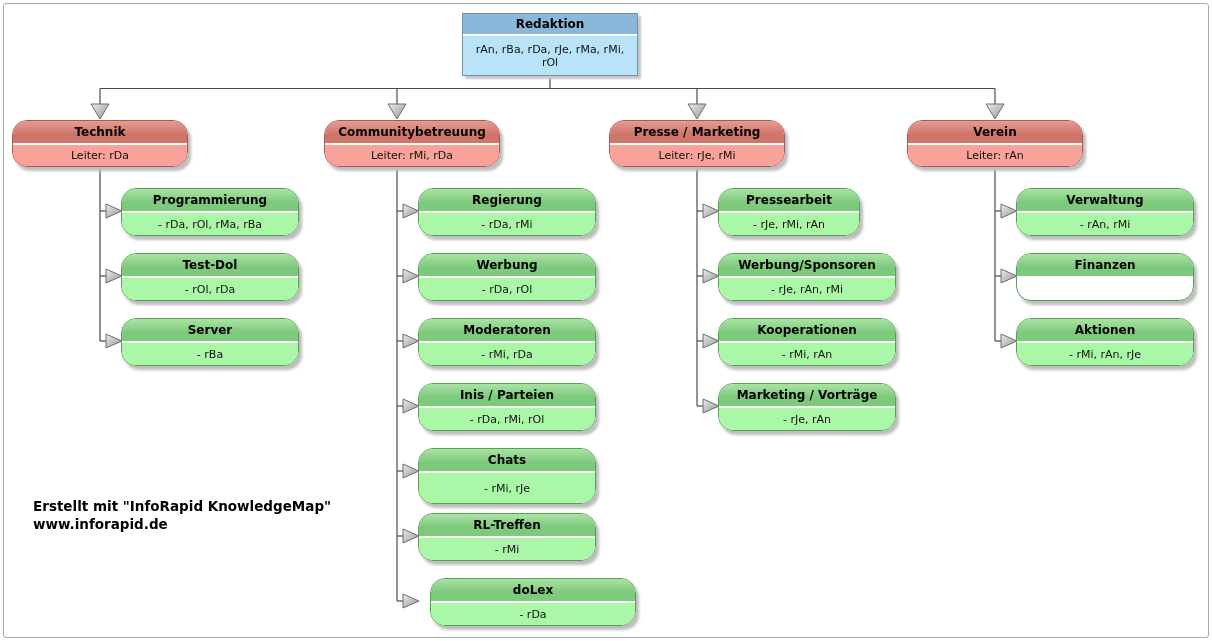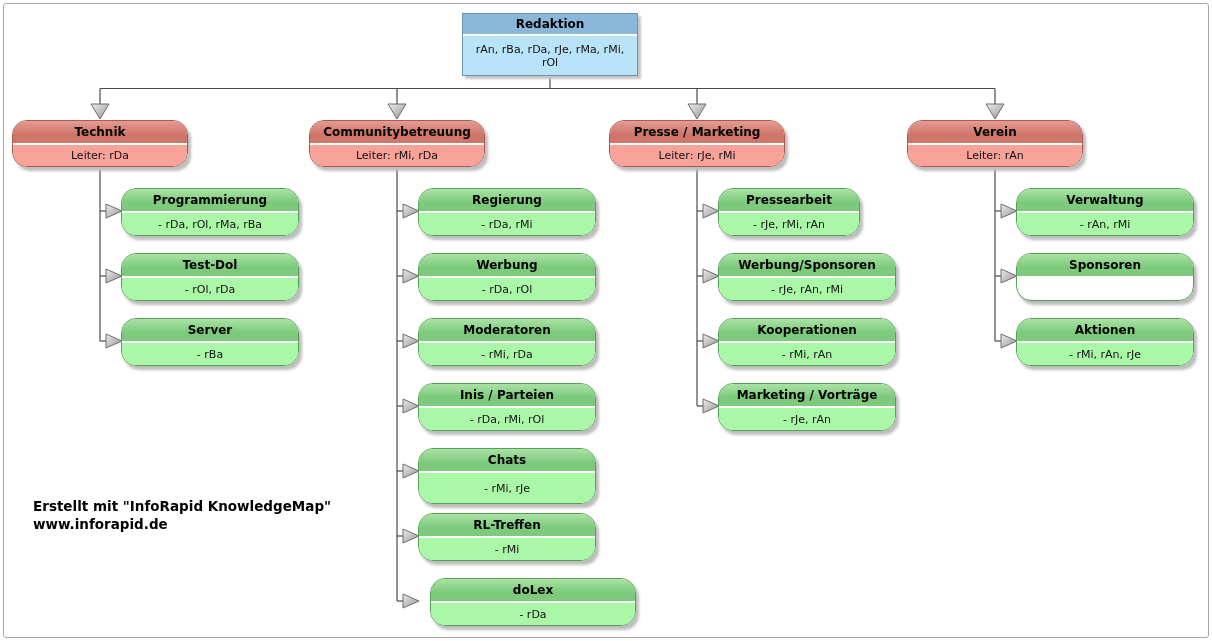--- a/index.html
+++ b/index.html
@@ -109,21 +109,21 @@
       <div class="bdy" style="background: rgb(171, 247, 168);">- rDa, rOl, rMa, rBa</div>
     </div>
     <div class="node round" style="left: 121px; top: 253px; width: 178px; height: 48px; border: 1px solid rgb(86, 159, 86);">
       <div class="hdr" style="height: 22px; background: linear-gradient(rgb(170, 227, 164) 0%, rgb(125, 202, 125) 60%);">Test-Dol</div>
       <div class="bdy" style="background: rgb(171, 247, 168);">- rOl, rDa</div>
     </div>
     <div class="node round" style="left: 121px; top: 318px; width: 178px; height: 48px; border: 1px solid rgb(86, 159, 86);">
       <div class="hdr" style="height: 22px; background: linear-gradient(rgb(170, 227, 164) 0%, rgb(125, 202, 125) 60%);">Server</div>
       <div class="bdy" style="background: rgb(171, 247, 168);">- rBa</div>
     </div>
-    <div class="node round" style="left: 309px; top: 120px; width: 176px; height: 47px; border: 1px solid rgb(170, 90, 80);">
+    <div class="node round" style="left: 324px; top: 120px; width: 176px; height: 47px; border: 1px solid rgb(170, 90, 80);">
       <div class="hdr" style="height: 22px; background: linear-gradient(rgb(229, 156, 146) 0%, rgb(208, 117, 106) 60%);">Communitybetreuung</div>
       <div class="bdy" style="background: rgb(249, 162, 154);">Leiter: rMi, rDa</div>
     </div>
     <div class="node round" style="left: 418px; top: 188px; width: 178px; height: 48px; border: 1px solid rgb(86, 159, 86);">
       <div class="hdr" style="height: 22px; background: linear-gradient(rgb(170, 227, 164) 0%, rgb(125, 202, 125) 60%);">Regierung</div>
       <div class="bdy" style="background: rgb(171, 247, 168);">- rDa, rMi</div>
     </div>
     <div class="node round" style="left: 418px; top: 253px; width: 178px; height: 48px; border: 1px solid rgb(86, 159, 86);">
       <div class="hdr" style="height: 22px; background: linear-gradient(rgb(170, 227, 164) 0%, rgb(125, 202, 125) 60%);">Werbung</div>
       <div class="bdy" style="background: rgb(171, 247, 168);">- rDa, rOl</div>
@@ -170,21 +170,21 @@
     </div>
     <div class="node round" style="left: 907px; top: 120px; width: 176px; height: 47px; border: 1px solid rgb(170, 90, 80);">
       <div class="hdr" style="height: 22px; background: linear-gradient(rgb(229, 156, 146) 0%, rgb(208, 117, 106) 60%);">Verein</div>
       <div class="bdy" style="background: rgb(249, 162, 154);">Leiter: rAn</div>
     </div>
     <div class="node round" style="left: 1016px; top: 188px; width: 178px; height: 48px; border: 1px solid rgb(86, 159, 86);">
       <div class="hdr" style="height: 22px; background: linear-gradient(rgb(170, 227, 164) 0%, rgb(125, 202, 125) 60%);">Verwaltung</div>
       <div class="bdy" style="background: rgb(171, 247, 168);">- rAn, rMi</div>
     </div>
     <div class="node round" style="left: 1016px; top: 253px; width: 178px; height: 48px; border: 1px solid rgb(86, 159, 86);">
-      <div class="hdr" style="height: 22px; background: linear-gradient(rgb(170, 227, 164) 0%, rgb(125, 202, 125) 60%);">Sponsoren</div>
+      <div class="hdr" style="height: 22px; background: linear-gradient(rgb(170, 227, 164) 0%, rgb(125, 202, 125) 60%);">Finanzen</div>
     </div>
     <div class="node round" style="left: 1016px; top: 318px; width: 178px; height: 48px; border: 1px solid rgb(86, 159, 86);">
       <div class="hdr" style="height: 22px; background: linear-gradient(rgb(170, 227, 164) 0%, rgb(125, 202, 125) 60%);">Aktionen</div>
       <div class="bdy" style="background: rgb(171, 247, 168);">- rMi, rAn, rJe</div>
     </div>
   </div>
 
 <div class="credit"><span>Erstellt mit "InfoRapid KnowledgeMap"</span>
 <span>www.inforapid.de</span></div>
 

